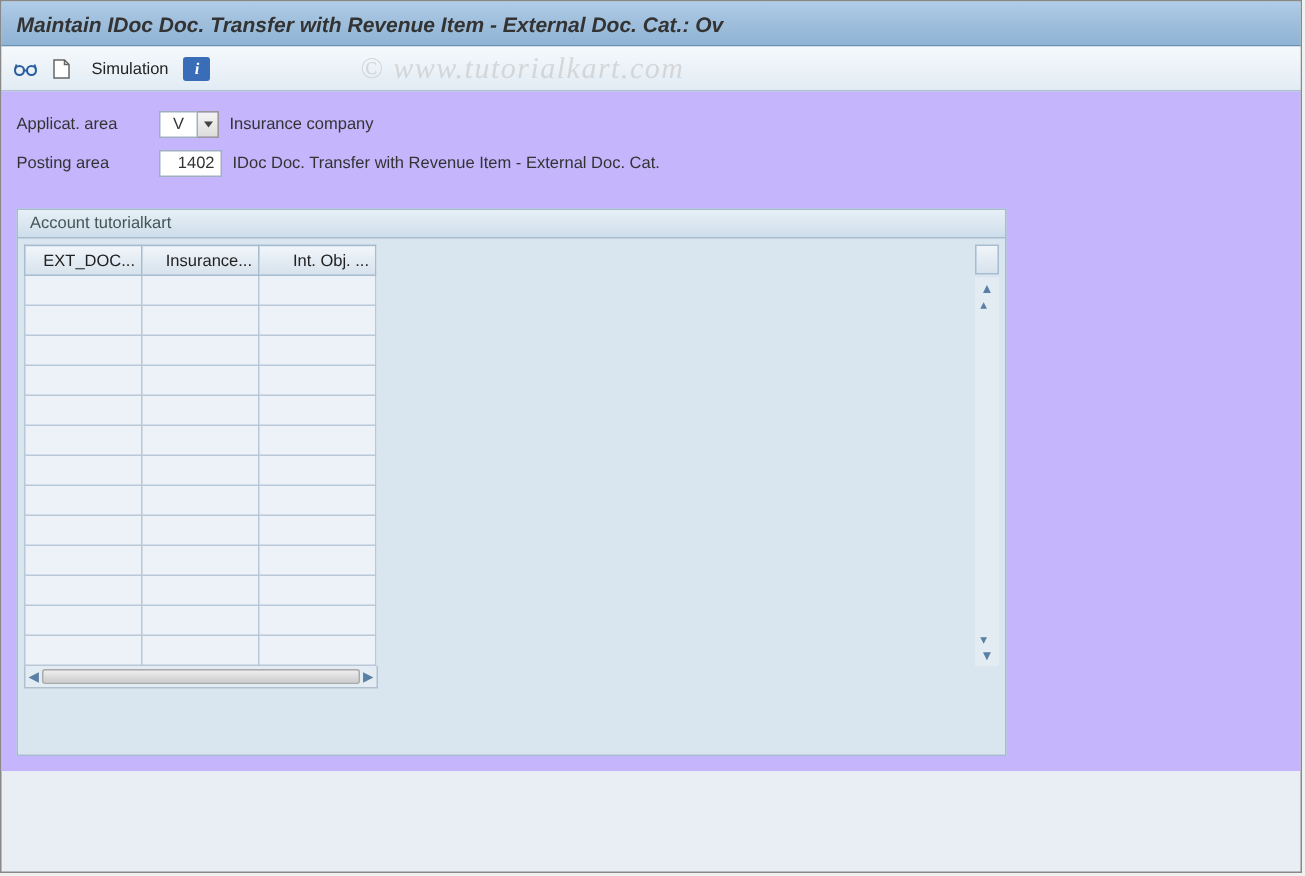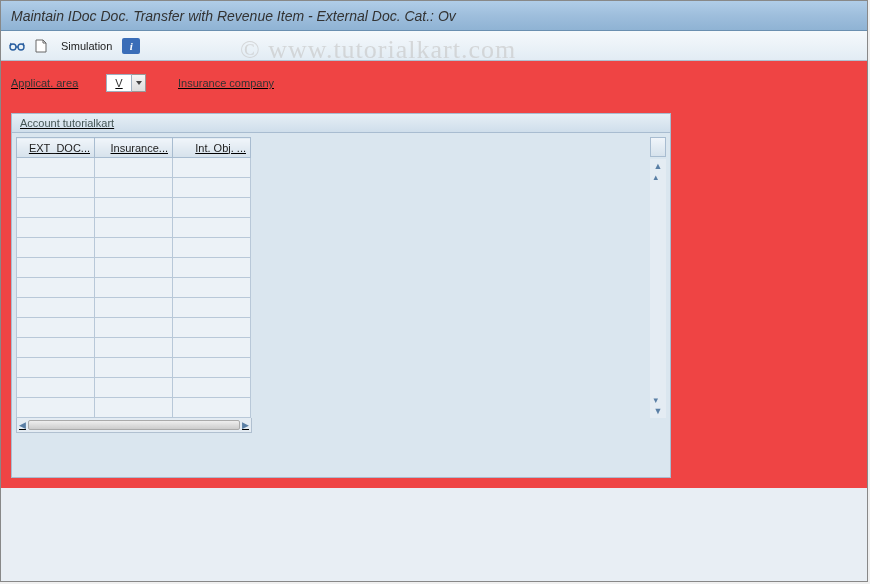--- a/index.html
+++ b/index.html
@@ -8,21 +8,21 @@
     .window { width: 868px; height: 582px; border: 1px solid #888; background: #e8eef4; }
     
     .title-bar {
       background: linear-gradient(to bottom, #b0cde8 0%, #9ebedc 50%, #8fb3d4 100%);
       height: 30px;
       padding: 0 10px;
       display: flex;
       align-items: center;
       border-bottom: 1px solid #6a8fb0;
     }
-    .title-bar span { font-size: 14px; font-weight: normal; font-style: italic; color: #333; }
+    .title-bar span { font-size: 14px; font-weight: bold; font-style: italic; color: #333; }
     
     .toolbar {
       height: 30px;
       background: linear-gradient(to bottom, #f5f9fc 0%, #e2ecf4 100%);
       border-bottom: 1px solid #b0c0d0;
       display: flex;
       align-items: center;
       padding: 0 6px;
       gap: 4px;
     }
@@ -33,38 +33,38 @@
       border-radius: 2px;
     }
     .tb-text { padding: 0 6px; cursor: pointer; font-size: 11px; color: #222; }
     .tb-info {
       width: 18px; height: 16px; background: #3a6db8; color: #fff;
       display: inline-flex; align-items: center; justify-content: center;
       font-weight: bold; font-size: 11px; border-radius: 2px;
       font-family: "Times New Roman", serif; font-style: italic;
     }
     
-    .content { padding: 10px; background: #ef4444; text-decoration: underline; }
+    .content { padding: 10px; background: #c4b5fd; }
     
     .field-row { display: flex; align-items: center; height: 24px; margin-bottom: 2px; }
     .field-label { width: 95px; color: #333; }
     .field-input {
       background: #fff; border: 1px solid #a0b0c0; height: 18px;
       padding: 0 4px; display: inline-flex; align-items: center; justify-content: flex-end;
       color: #333;
     }
     .field-input.small { width: 26px; justify-content: center; }
     .field-input.med { width: 42px; }
     .dropdown-btn {
       width: 14px; height: 18px; background: linear-gradient(to bottom,#f5f5f5,#ddd);
       border: 1px solid #999; border-left: none; display: inline-flex;
       align-items: center; justify-content: center; cursor: pointer;
     }
     .dropdown-btn::after { content: ""; width: 0; height: 0; border-left: 3px solid transparent; border-right: 3px solid transparent; border-top: 4px solid #444; }
-    .field-desc { margin-left: 32px; color: #333; }
+    .field-desc { margin-left: 7px; color: #333; }
     
     .panel {
       margin-top: 18px;
       width: 660px;
       border: 1px solid #a8bcd0;
       background: #dae6ef;
     }
     .panel-title {
       background: linear-gradient(to bottom, #e6eff6, #cfdeeb);
       border-bottom: 1px solid #a8bcd0;
@@ -143,24 +143,25 @@
       border: 1px solid #c0a020;
       border-radius: 3px;
       display: inline-flex; align-items: center; justify-content: center;
       cursor: pointer;
       color: #222;
     }
     
     .watermark {
       position: absolute;
       top: 35px; left: 240px;
-      font-size: 26px; font-family: Georgia, serif;
+      font-size: 20px; font-family: Georgia, serif;
       color: rgba(200,200,200,0.65);
       pointer-events: none;
       letter-spacing: 1px;
+      font-style: italic;
     }
   </style>
 </head>
 <body>
 
 <div class="window">
 
   <div class="title-bar">
     <span>Maintain IDoc Doc. Transfer with Revenue Item - External Doc. Cat.: Ov</span>
   </div>
@@ -186,20 +187,25 @@
 
   <div class="content">
 
     <div class="field-row">
       <span class="field-label">Applicat. area</span>
       <span class="field-input small">V</span>
       <span class="dropdown-btn"></span>
       <span class="field-desc">Insurance company</span>
     </div>
 
+    <div class="field-row">
+      <span class="field-label">Posting area</span>
+      <span class="field-input med">1402</span>
+      <span class="field-desc">IDoc Doc. Transfer with Revenue Item - External Doc. Cat.</span>
+    </div>
 
     <div class="panel">
       <div class="panel-title">Account tutorialkart</div>
       <div class="panel-body">
         <div class="grid-area">
           <table class="grid" id="data-grid">
             <thead>
                 <tr id="grid-header">
                   <th class="col1">EXT_DOC...</th>
                   <th class="col2">Insurance...</th>

